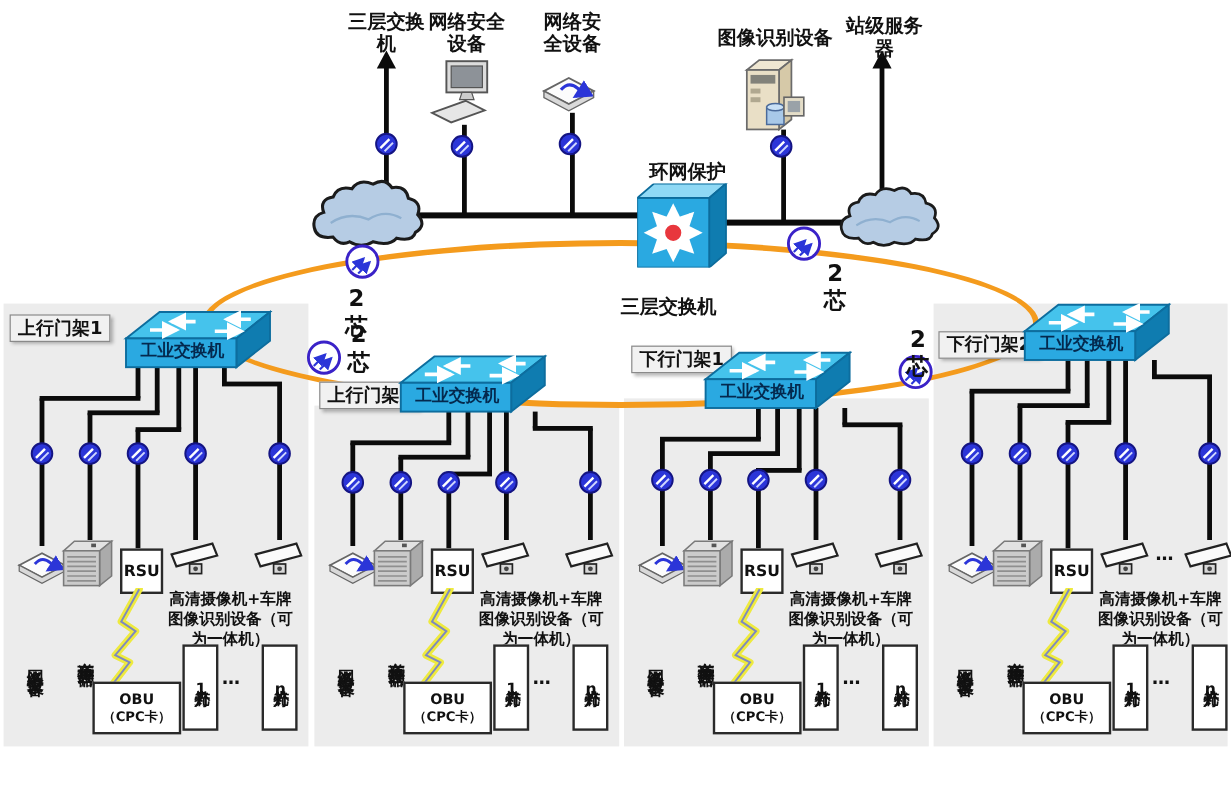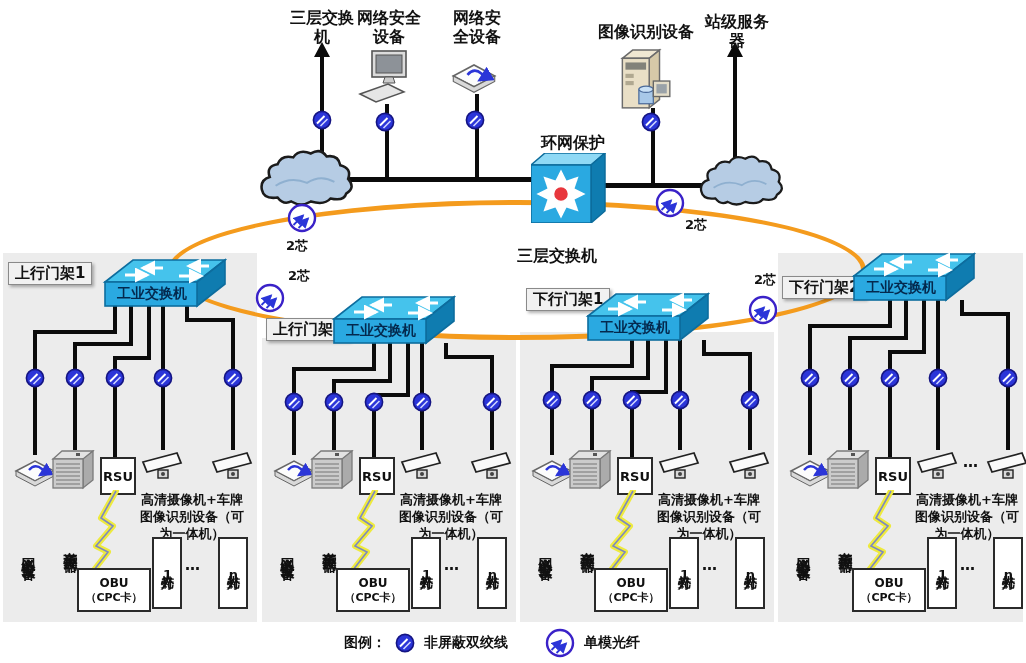--- a/index.html
+++ b/index.html
@@ -1,19 +1,19 @@
 <!DOCTYPE html>
 <html><head>
 <meta charset="utf-8">
 <style>
   html,body{margin:0;padding:0;background:#fff;}
   #stage{position:relative;width:1026px;height:663px;background:#fff;overflow:hidden;
          font-family:"DejaVu Sans","Liberation Sans",sans-serif;color:#111;}
   .wire{position:absolute;background:#0b0b0b;z-index:2;}
-  .lbl{position:absolute;font-weight:bold;text-align:center;line-height:1.2;z-index:3;} .t16{font-size:16px;} .t13{font-size:13px;}
+  .lbl{position:absolute;font-weight:bold;text-align:center;line-height:1.2;z-index:3;} .t16{font-size:16px;} .t13{font-size:19px;}
   .icon{position:absolute;z-index:3;}
   .arrow-up{position:absolute;width:0;height:0;border-left:8px solid transparent;
             border-right:8px solid transparent;border-bottom:15px solid #0b0b0b;z-index:2;}
   #ring{position:absolute;left:168px;top:200px;width:688px;height:130px;border:5px solid #F49B1D;
         border-radius:50%;z-index:1;}
   .grp{position:absolute;top:0;width:254px;height:663px;}
   .panel{position:absolute;left:0;background:#ececec;z-index:0;}
   .gate-label{position:absolute;background:#f1f1f1;border:1px solid #8a8a8a;
               box-shadow:2px 2px 3px rgba(0,0,0,.30);padding:1px 6px;font-weight:bold;
               font-size:15px;white-space:nowrap;z-index:3;}
@@ -634,28 +634,13 @@
     <div class="devbox vbox" style="left:149px;top:537px;width:26px;height:68px;">
       <span>补光灯1</span>
         </div>
     <div class="dots" style="left:182px;top:556px;">…</div>
     <div class="devbox vbox" style="left:215px;top:537px;width:26px;height:68px;">
       <span>补光灯n</span>
         </div>
   </div>
     </div>
 
-  <div class="legend-row">
-    <span>图例：</span>
-    <span class="utp-slot" style="position:relative;display:inline-block;width:20px;height:20px;"><svg width="20" height="20" viewBox="0 0 20 20">
-    <circle cx="10" cy="10" r="8.6" fill="#2b35d8" stroke="#141483" stroke-width="1.6"></circle>
-    <line x1="5" y1="13.5" x2="12.5" y2="6" stroke="#ffffff" stroke-width="2"></line>
-    <line x1="8.5" y1="16" x2="15.5" y2="9" stroke="#cfd6ff" stroke-width="1.6"></line>
-  </svg></span>
-    <span>非屏蔽双绞线</span>
-    <span class="fiber-slot" style="position:relative;display:inline-block;width:30px;height:30px;margin-left:28px;"><svg width="30" height="30" viewBox="0 0 30 30">
-    <circle cx="15" cy="15" r="13" fill="#ffffff" stroke="#3a22c8" stroke-width="2.4"></circle>
-    <line x1="6.5" y1="22" x2="16" y2="12.5" stroke="#2b35d8" stroke-width="1.8" marker-end="url(#fa)"></line>
-    <line x1="11.5" y1="25" x2="21" y2="15.5" stroke="#2b35d8" stroke-width="1.8" marker-end="url(#fa)"></line>
-  </svg></span>
-    <span>单模光纤</span>
-  </div>
 </div>
 
 </body></html>

